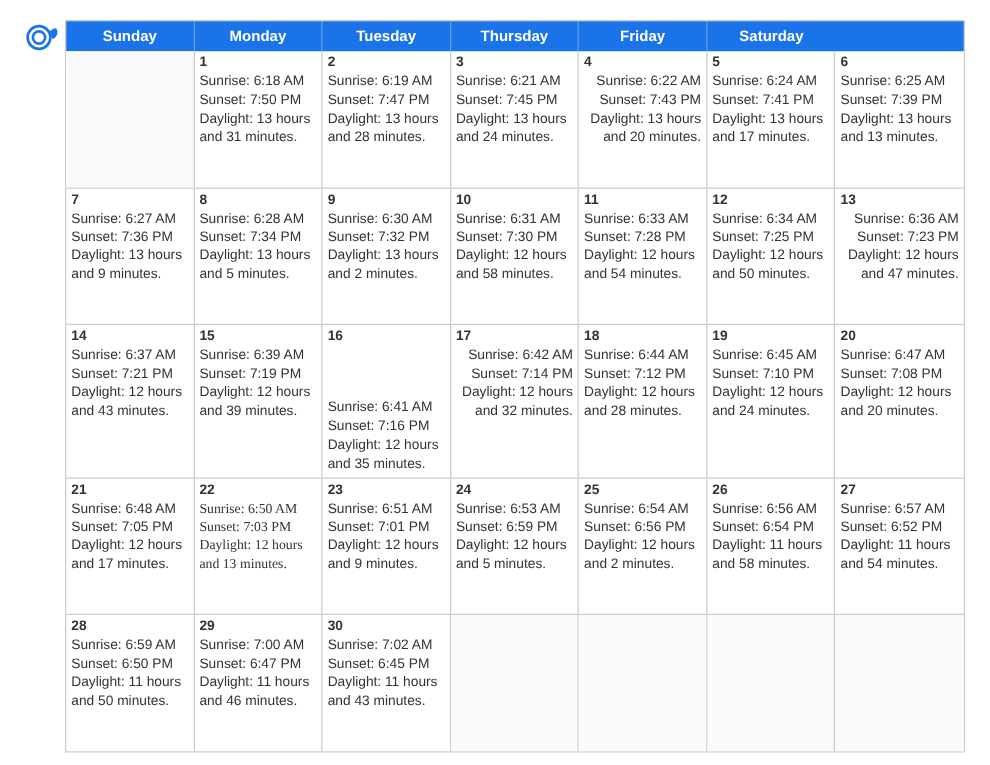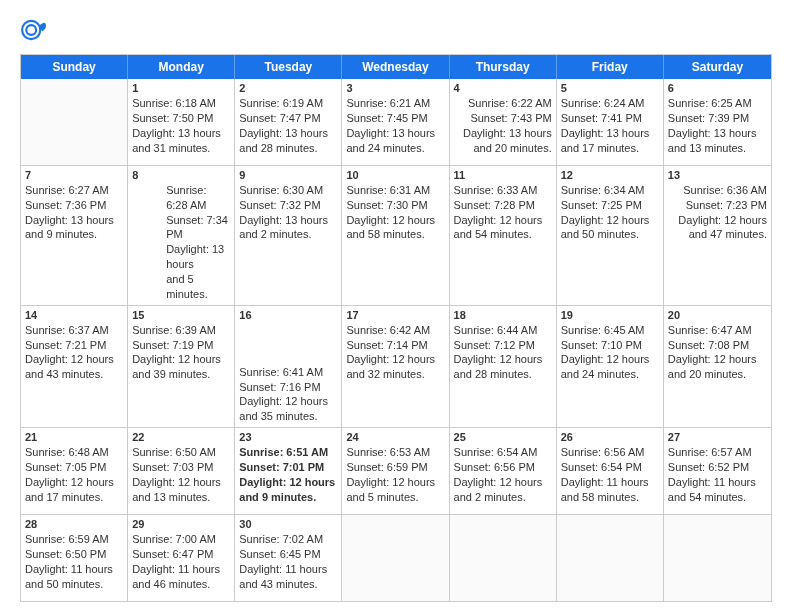--- a/index.html
+++ b/index.html
@@ -8,21 +8,20 @@
       background: #fff;
       width: 792px;
       height: 612px;
       overflow: hidden;
     }
     .page {
       width: 792px;
       height: 612px;
       padding: 16px 20px 10px 20px;
       display: flex;
-      flex-direction: column;
     }
     .header {
       display: flex;
       justify-content: space-between;
       align-items: flex-start;
       margin-bottom: 10px;
     }
     .logo {
       display: flex;
       align-items: center;
@@ -127,21 +126,20 @@
       <div class="month-title"></div>
       <div class="subtitle"></div>
     </div>
   </div>
 
   <div class="calendar">
     <div class="cal-header">
     <div class="cal-header-cell">Sunday</div>
         <div class="cal-header-cell">Monday</div>
         <div class="cal-header-cell">Tuesday</div>
-        <div class="cal-header-cell">Wednesday</div>
         <div class="cal-header-cell">Thursday</div>
         <div class="cal-header-cell">Friday</div>
         <div class="cal-header-cell">Saturday</div>
       </div>
     <div class="cal-body">
     <div class="cal-row">
           <div class="cal-cell cell-empty"></div>
           <div class="cal-cell">
             <div class="cell-day">1</div>
             <div class="cell-info" style="white-space: pre-line;">Sunrise: 6:18 AM
@@ -188,21 +186,21 @@
         <div class="cal-row">
           <div class="cal-cell">
             <div class="cell-day">7</div>
             <div class="cell-info" style="white-space: pre-line;">Sunrise: 6:27 AM
 Sunset: 7:36 PM
 Daylight: 13 hours
 and 9 minutes.</div>
           </div>
           <div class="cal-cell">
             <div class="cell-day">8</div>
-            <div class="cell-info" style="white-space: pre-line; margin-left: 34px;">Sunrise: 6:28 AM
+            <div class="cell-info" style="white-space: pre-line;">Sunrise: 6:28 AM
 Sunset: 7:34 PM
 Daylight: 13 hours
 and 5 minutes.</div>
           </div>
           <div class="cal-cell">
             <div class="cell-day">9</div>
             <div class="cell-info" style="white-space: pre-line;">Sunrise: 6:30 AM
 Sunset: 7:32 PM
 Daylight: 13 hours
 and 2 minutes.</div>
@@ -253,21 +251,21 @@
           </div>
           <div class="cal-cell">
             <div class="cell-day">16</div>
             <div class="cell-info" style="white-space: pre-line; margin-top: 44px;">Sunrise: 6:41 AM
 Sunset: 7:16 PM
 Daylight: 12 hours
 and 35 minutes.</div>
           </div>
           <div class="cal-cell">
             <div class="cell-day">17</div>
-            <div class="cell-info" style="white-space: pre-line;">Sunrise: 6:42 AM
+            <div class="cell-info" style="white-space: pre-line; text-align: right;">Sunrise: 6:42 AM
 Sunset: 7:14 PM
 Daylight: 12 hours
 and 32 minutes.</div>
           </div>
           <div class="cal-cell">
             <div class="cell-day">18</div>
             <div class="cell-info" style="white-space: pre-line;">Sunrise: 6:44 AM
 Sunset: 7:12 PM
 Daylight: 12 hours
 and 28 minutes.</div>
@@ -290,28 +288,28 @@
         <div class="cal-row">
           <div class="cal-cell">
             <div class="cell-day">21</div>
             <div class="cell-info" style="white-space: pre-line;">Sunrise: 6:48 AM
 Sunset: 7:05 PM
 Daylight: 12 hours
 and 17 minutes.</div>
           </div>
           <div class="cal-cell">
             <div class="cell-day">22</div>
-            <div class="cell-info" style="white-space: pre-line;">Sunrise: 6:50 AM
+            <div class="cell-info" style="white-space: pre-line; font-family: Liberation Serif, serif;">Sunrise: 6:50 AM
 Sunset: 7:03 PM
 Daylight: 12 hours
 and 13 minutes.</div>
           </div>
           <div class="cal-cell">
             <div class="cell-day">23</div>
-            <div class="cell-info" style="white-space: pre-line; font-weight: bold;">Sunrise: 6:51 AM
+            <div class="cell-info" style="white-space: pre-line;">Sunrise: 6:51 AM
 Sunset: 7:01 PM
 Daylight: 12 hours
 and 9 minutes.</div>
           </div>
           <div class="cal-cell">
             <div class="cell-day">24</div>
             <div class="cell-info" style="white-space: pre-line;">Sunrise: 6:53 AM
 Sunset: 6:59 PM
 Daylight: 12 hours
 and 5 minutes.</div>

